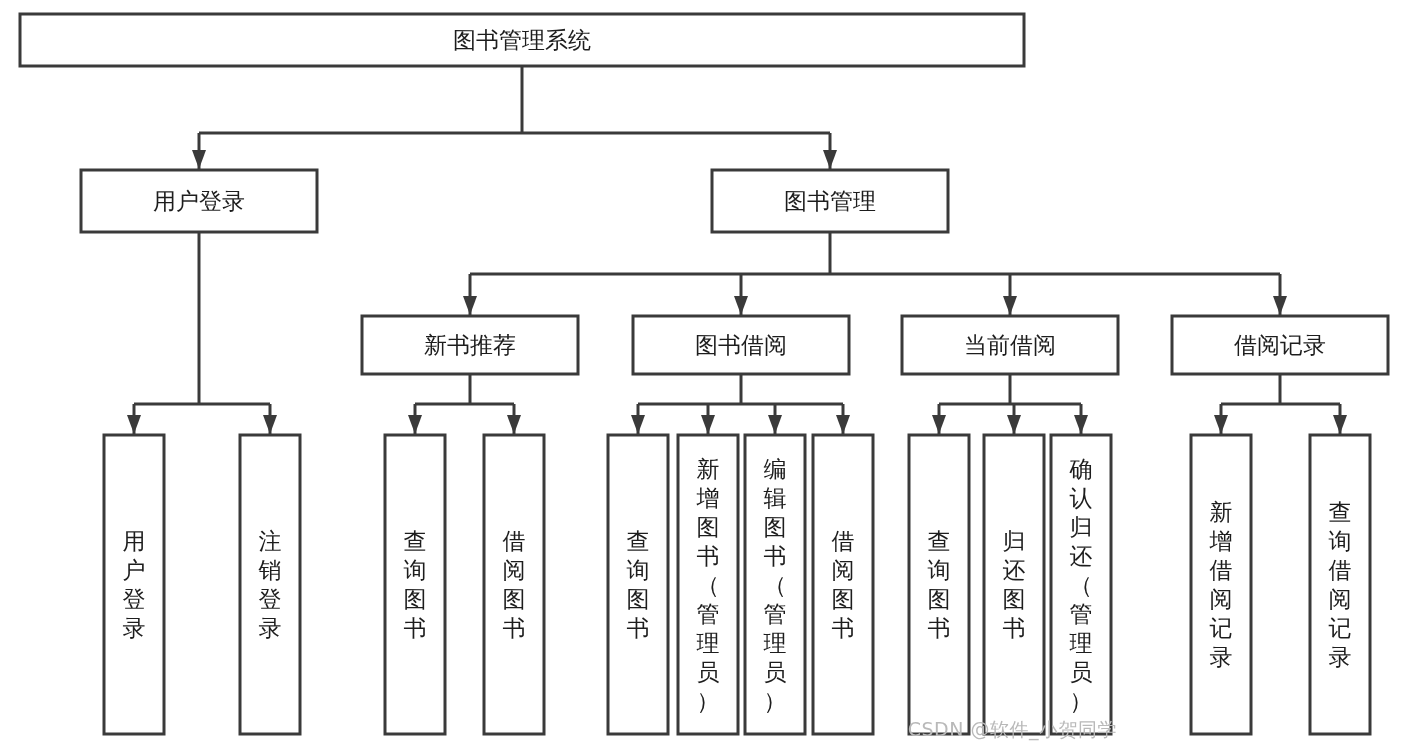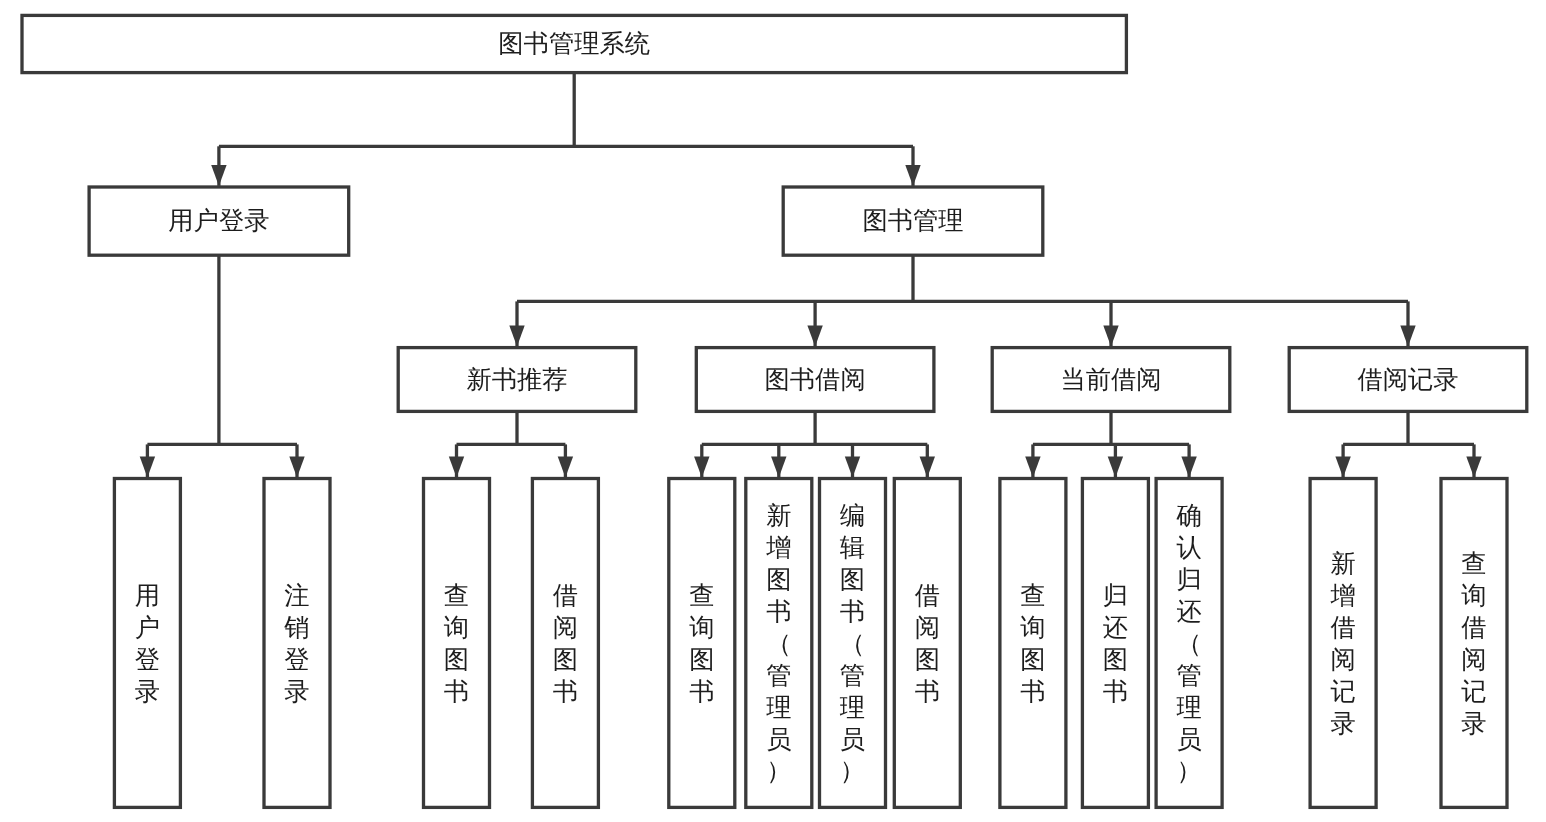--- a/index.html
+++ b/index.html
@@ -169,13 +169,14 @@
         <g>
           <rect x="1191" y="435" width="60" height="299" class="box-rect"></rect>
           <text x="1221" y="520.12" class="vlabel"><tspan x="1221" dy="0">新</tspan><tspan x="1221" dy="29">增</tspan><tspan x="1221" dy="29">借</tspan><tspan x="1221" dy="29">阅</tspan><tspan x="1221" dy="29">记</tspan><tspan x="1221" dy="29">录</tspan></text>
         </g>
         <g>
           <rect x="1310" y="435" width="60" height="299" class="box-rect"></rect>
           <text x="1340" y="520.12" class="vlabel"><tspan x="1340" dy="0">查</tspan><tspan x="1340" dy="29">询</tspan><tspan x="1340" dy="29">借</tspan><tspan x="1340" dy="29">阅</tspan><tspan x="1340" dy="29">记</tspan><tspan x="1340" dy="29">录</tspan></text>
         </g>
       </g>
   </svg>
+  <div class="watermark">CSDN @软件_小贺同学</div>
 </div>
 
 </body></html>

